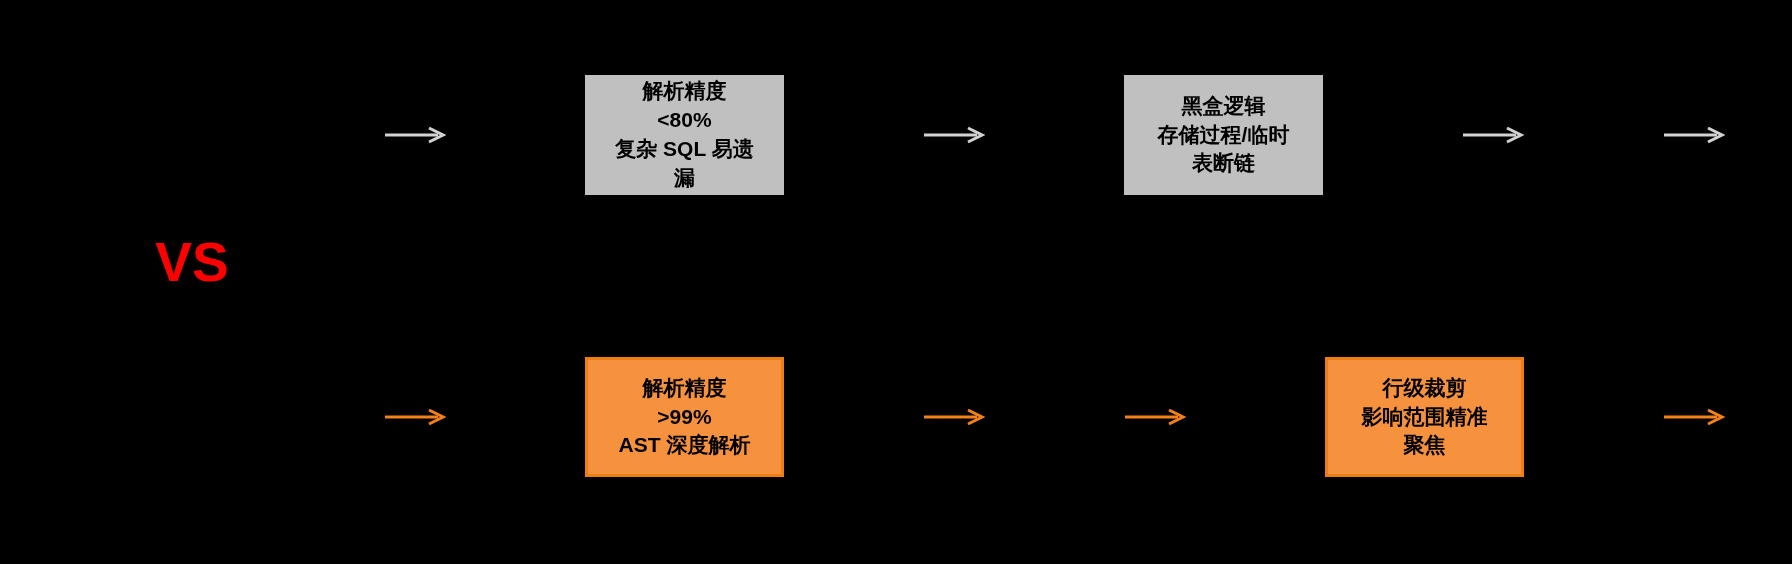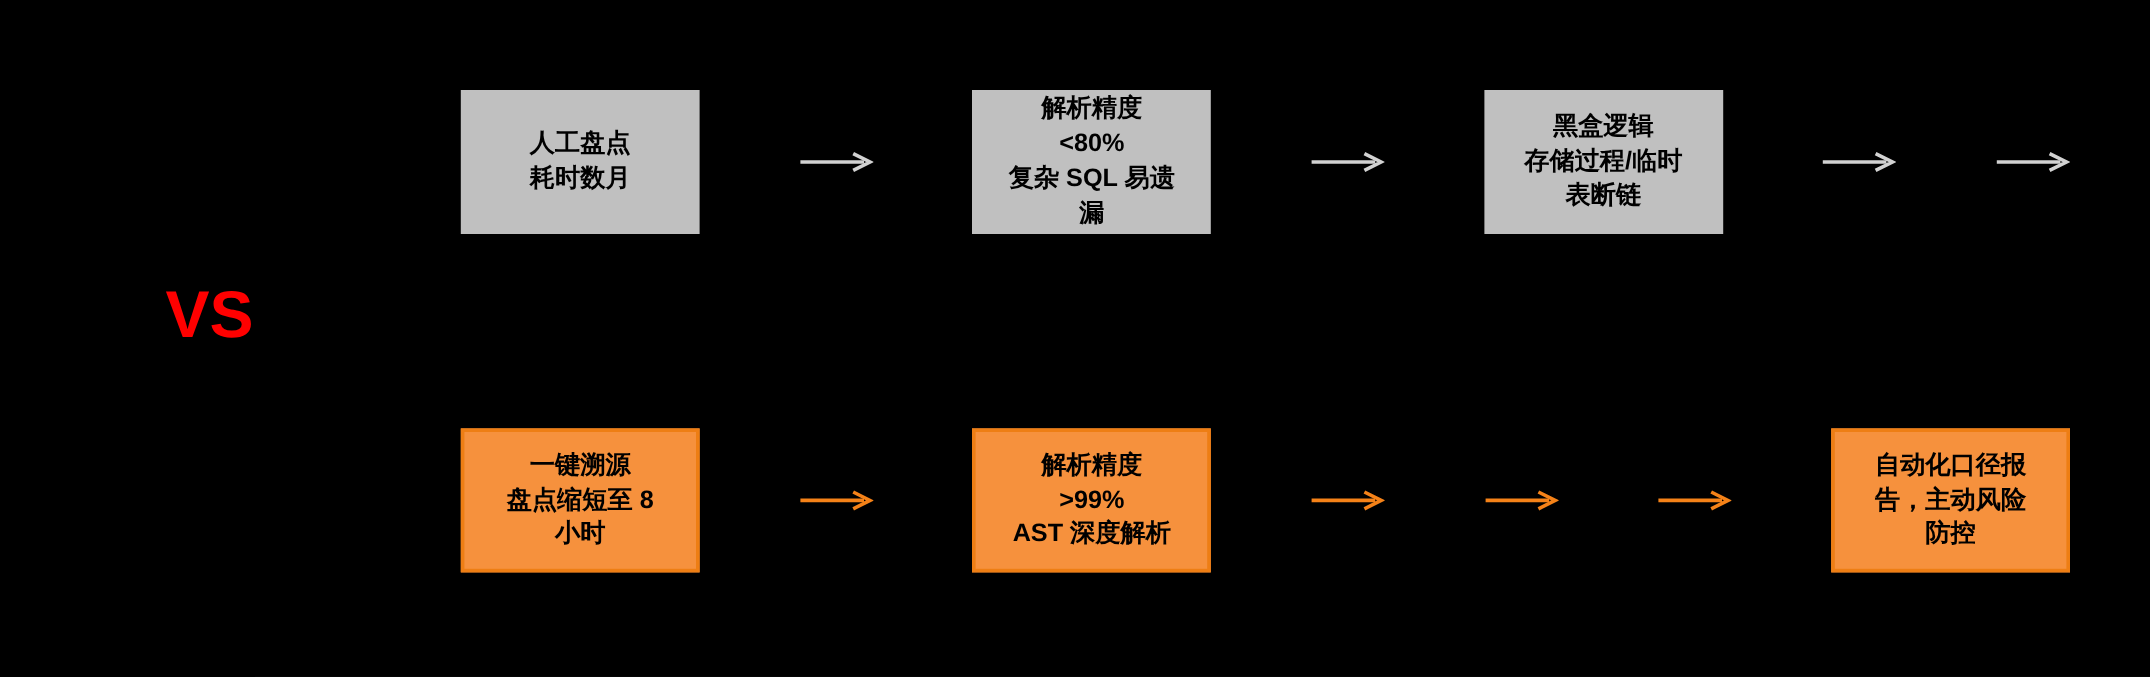--- a/index.html
+++ b/index.html
@@ -20,21 +20,21 @@
     height: 564px;
     background: var(--background);
     overflow: hidden;
     font-family: "Liberation Sans", "DejaVu Sans", sans-serif;
   }
   .vs {
     position: absolute;
     left: 138px;
     top: 234px;
     width: 108px;
-    text-align: left;
+    text-align: center;
     font-size: 55px;
     font-weight: 700;
     line-height: 1.05;
     color: var(--vs);
   }
   .flow-row {
     position: absolute;
     left: 384px;
     width: 1341px;
     height: 120px;
@@ -79,24 +79,20 @@
   .arrow svg { display: block; width: 62px; height: 18px; }
 </style>
 </head>
 <body>
 
 <div class="canvas">
 
   <div class="vs">VS</div>
 
   <div class="flow-row top">
-    <div class="step-box">
-      <span class="step-text">人工盘点
-耗时数月</span>
-    </div>
     <span class="arrow">
       <svg viewBox="0 0 62 18">
           <line x1="1" y1="9" x2="54" y2="9" stroke="currentColor" stroke-width="3"></line>
           <polyline points="45,2 59,9 45,16" fill="none" stroke="currentColor" stroke-width="3"></polyline>
         </svg>
     </span>
     <div class="step-box">
       <span class="step-text">解析精度
 &lt;80%
 复杂 SQL 易遗漏</span>
@@ -119,24 +115,20 @@
     </span>
     <span class="arrow">
       <svg viewBox="0 0 62 18">
           <line x1="1" y1="9" x2="54" y2="9" stroke="currentColor" stroke-width="3"></line>
           <polyline points="45,2 59,9 45,16" fill="none" stroke="currentColor" stroke-width="3"></polyline>
         </svg>
     </span>
   </div>
 
   <div class="flow-row bottom">
-    <div class="step-box">
-      <span class="step-text">一键溯源
-盘点缩短至 8 小时</span>
-    </div>
     <span class="arrow">
       <svg viewBox="0 0 62 18">
           <line x1="1" y1="9" x2="54" y2="9" stroke="currentColor" stroke-width="3"></line>
           <polyline points="45,2 59,9 45,16" fill="none" stroke="currentColor" stroke-width="3"></polyline>
         </svg>
     </span>
     <div class="step-box">
       <span class="step-text">解析精度
 &gt;99%
 AST 深度解析</span>
@@ -146,24 +138,25 @@
           <line x1="1" y1="9" x2="54" y2="9" stroke="currentColor" stroke-width="3"></line>
           <polyline points="45,2 59,9 45,16" fill="none" stroke="currentColor" stroke-width="3"></polyline>
         </svg>
     </span>
     <span class="arrow">
       <svg viewBox="0 0 62 18">
           <line x1="1" y1="9" x2="54" y2="9" stroke="currentColor" stroke-width="3"></line>
           <polyline points="45,2 59,9 45,16" fill="none" stroke="currentColor" stroke-width="3"></polyline>
         </svg>
     </span>
+    <div class="step-box">
+      <span class="step-text">行级裁剪
+影响范围精准聚焦</span>
+    </div>
     <span class="arrow">
       <svg viewBox="0 0 62 18">
           <line x1="1" y1="9" x2="54" y2="9" stroke="currentColor" stroke-width="3"></line>
           <polyline points="45,2 59,9 45,16" fill="none" stroke="currentColor" stroke-width="3"></polyline>
         </svg>
     </span>
-    <div class="step-box">
-      <span class="step-text">自动化口径报告，主动风险防控</span>
-    </div>
   </div>
 
 </div>
 
 </body></html>

